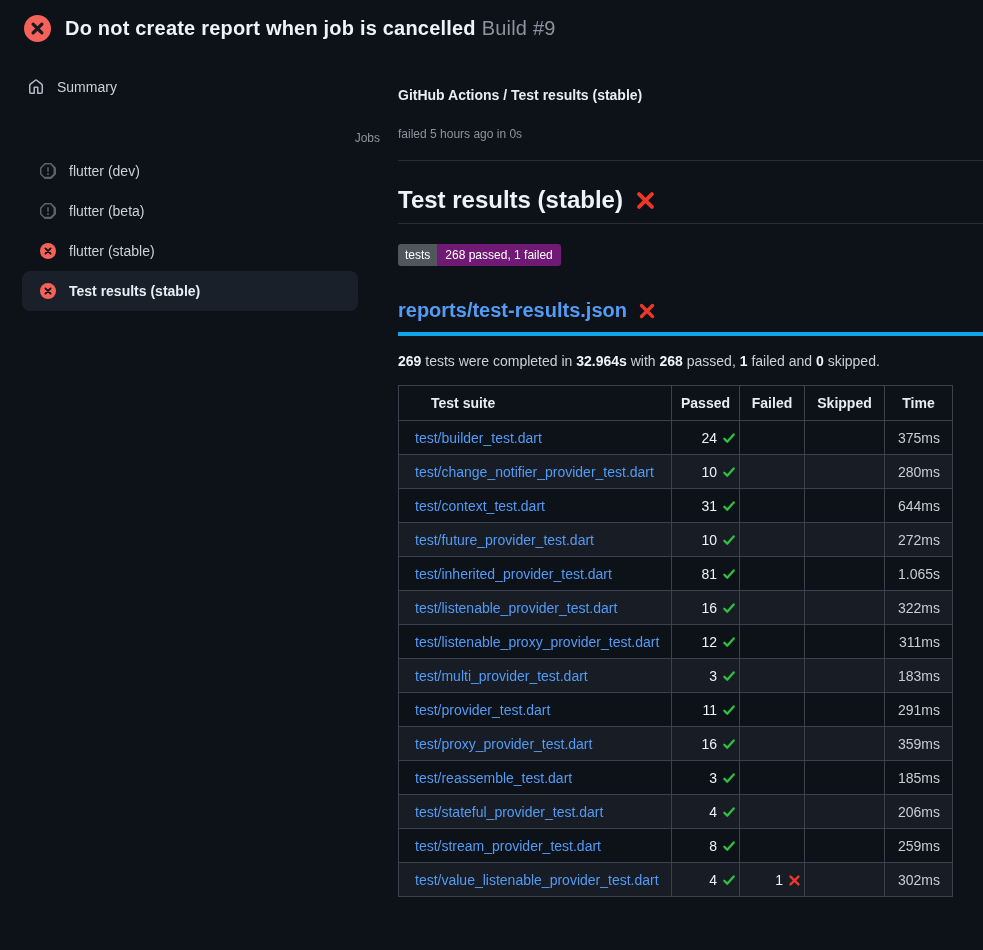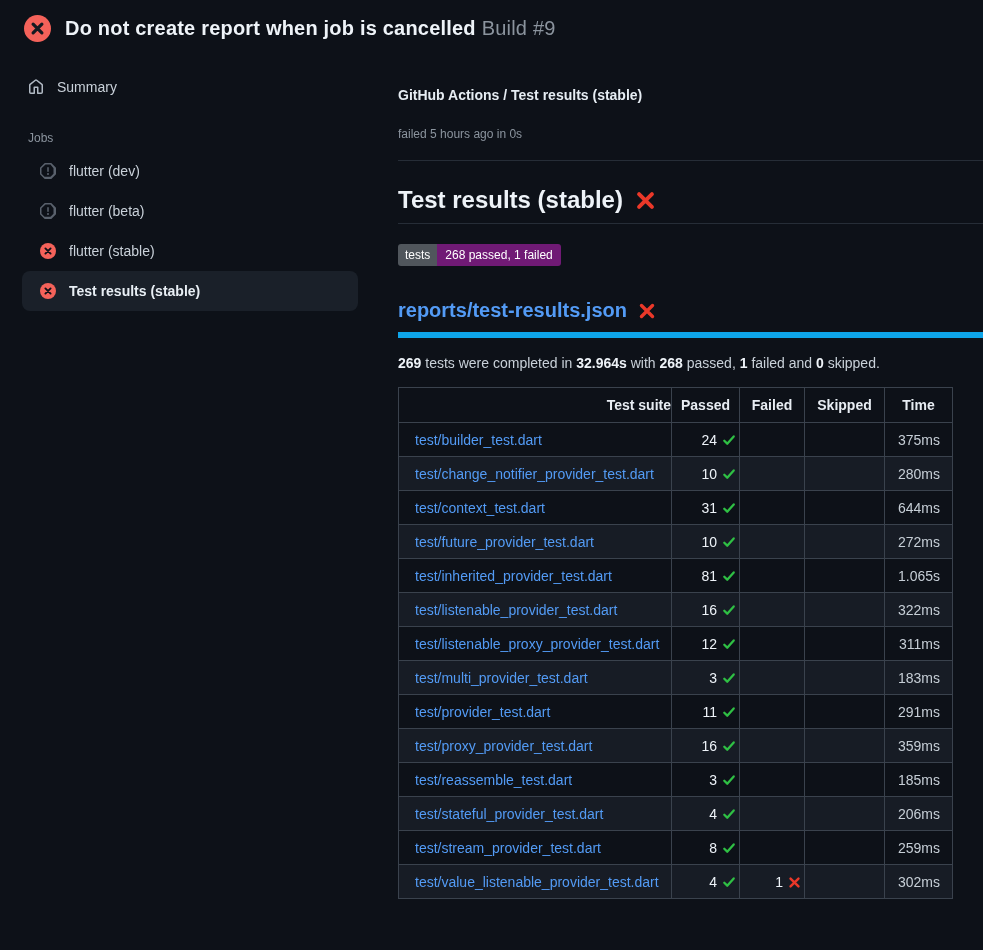--- a/index.html
+++ b/index.html
@@ -22,21 +22,21 @@
   
   .layout { display:flex; align-items:flex-start; }
 
   
   .sidebar { width:380px; flex:0 0 auto; padding-top:14px; }
   .summary-item {
     display:flex; align-items:center; gap:13px;
     padding:10px 0 10px 28px; color:#c9d1d9; cursor:pointer;
   }
   .summary-item svg { flex:0 0 auto; }
-  .jobs-label { padding:26px 0 6px 28px; font-size:12px; color:#8b949e; }
+  .jobs-label { padding:26px 0 6px 28px; font-size:12px; color:#8b949e;text-align:right; }
   .job-list { padding:0 22px; }
   .job-item {
     display:flex; align-items:center; gap:13px;
     height:40px; padding-left:18px; border-radius:8px;
     color:#c9d1d9; cursor:pointer;
   }
   .job-item.selected { background:#1a2029; font-weight:700; color:#e8eef4; }
   .job-item .job-icon { width:16px; height:16px; flex:0 0 auto; display:inline-flex; }
 
   
@@ -58,35 +58,35 @@
     border-radius:3px 0 0 3px;
   }
   .badge .badge-value {
     background:#701a75; color:#ffffff; padding:4px 8px;
     border-radius:0 3px 3px 0;
   }
 
   .report-heading {
     display:flex; align-items:center; gap:11px;
     margin-top:33px; padding-bottom:10px;
-    border-bottom:6px solid #0ea5e9;
+    border-bottom:4px solid #0ea5e9;
   }
   .report-heading .hx { font-size:20px; font-weight:700; color:#539bf5; cursor:pointer; }
 
   .summary-line { margin-top:17px; color:#c9d1d9; font-size:14px; }
   .summary-line b { color:#eef3f8; }
 
   
   table.results {
     margin-top:16px; border-collapse:collapse;
     width:554px; table-layout:fixed; font-size:14px;
   }
   .results th, .results td { border:1px solid #3a424d; }
   .results th { height:35px; font-weight:700; color:#e8edf3; text-align:center; }
-  .results th.col-suite { text-align:right; padding-left:8px; }
+  .results th.col-suite { text-align:left; padding-left:32px; }
   .results td { height:34px; }
   .results col.c-suite { width:273px; }
   .results col.c-passed { width:68px; }
   .results col.c-failed { width:65px; }
   .results col.c-skipped { width:80px; }
   .results col.c-time { width:68px; }
   .results tbody tr:nth-child(even) { background:#171c25; }
   .results td.suite { padding-left:16px; }
   .results td.suite a { color:#539bf5; text-decoration:none; cursor:pointer; }
   .results td.num { text-align:right; padding-right:3px; color:#eef3f9; white-space:nowrap; }

